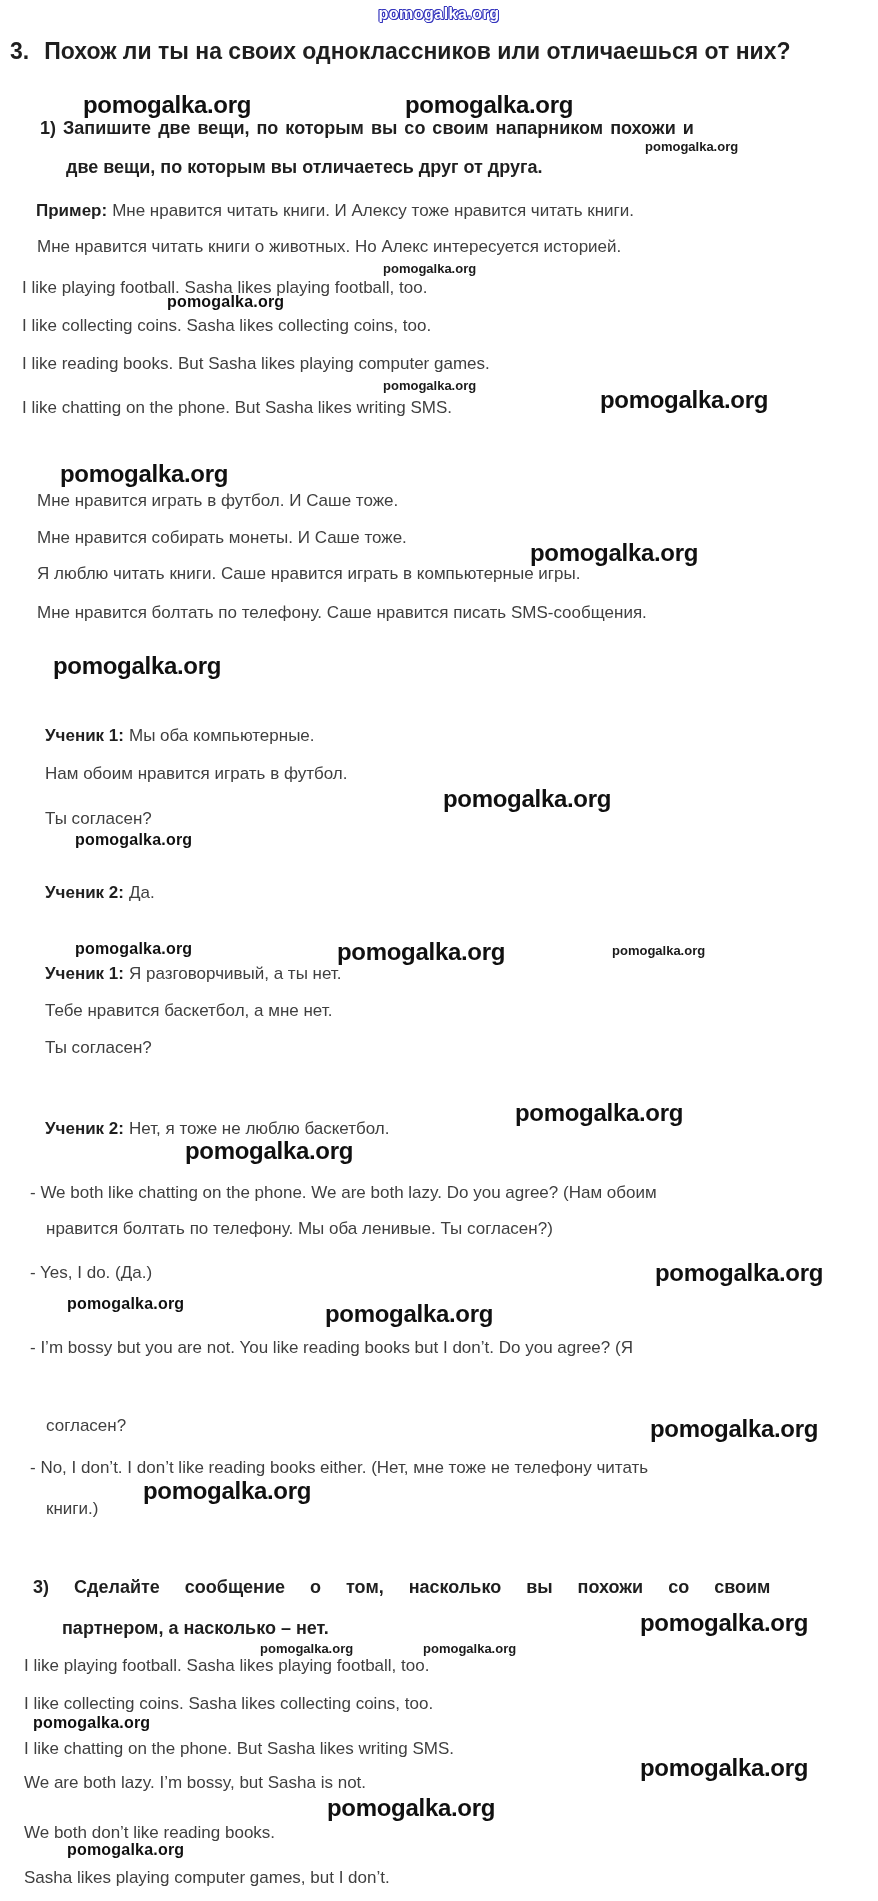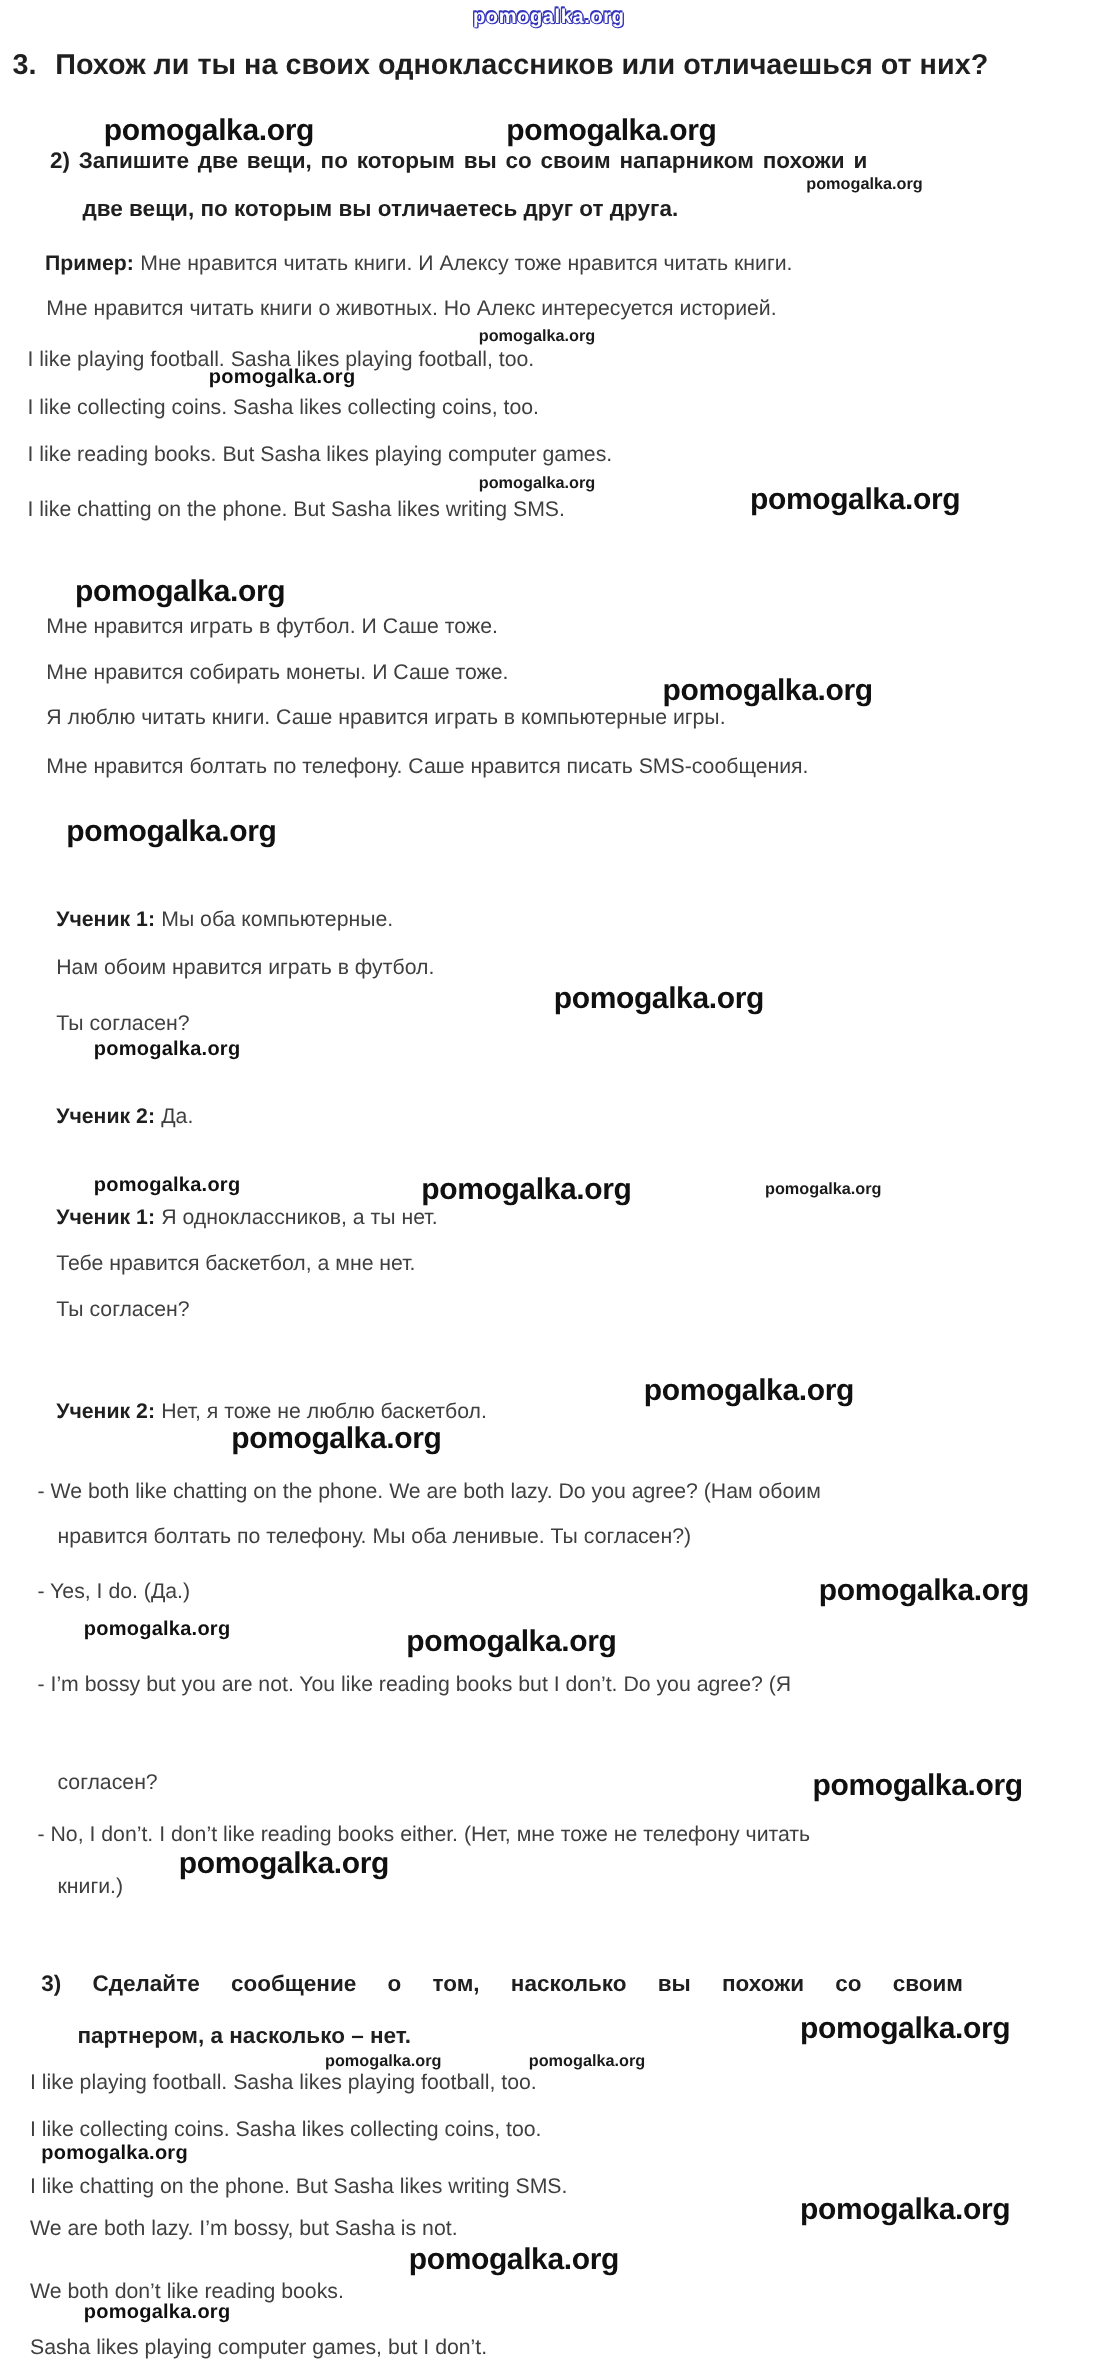--- a/index.html
+++ b/index.html
@@ -30,21 +30,21 @@
 
 <div class="page">
 
   <span class="wm wm-blue" style="top:6px">pomogalka.org</span>
 
   <div class="title" style="top:38px;left:10px"><span class="num">3.</span><span>Похож ли ты на своих одноклассников или отличаешься от них?</span></div>
 
   <span class="wm wm-lg" style="top:93px;left:83px">pomogalka.org</span>
   <span class="wm wm-lg" style="top:93px;left:405px">pomogalka.org</span>
 
-  <div class="h spread1" style="top:118px;left:40px">2) Запишите две вещи, по которым вы со своим напарником похожи и</div>
+  <div class="h spread1" style="top:118px;left:40px">1) Запишите две вещи, по которым вы со своим напарником похожи и</div>
   <span class="wm wm-sm" style="top:140px;left:645px">pomogalka.org</span>
   <div class="h" style="top:157px;left:66px">две вещи, по которым вы отличаетесь друг от друга.</div>
 
   <div class="line" style="top:200px;left:36px"><span class="speaker">Пример:</span><span>Мне нравится читать книги. И Алексу тоже нравится читать книги.</span></div>
   <div class="line" style="top:236px;left:37px">Мне нравится читать книги о животных. Но Алекс интересуется историей.</div>
 
   <span class="wm wm-sm" style="top:262px;left:383px">pomogalka.org</span>
   <div class="line" style="top:277px;left:22px">I like playing football. Sasha likes playing football, too.</div>
   <span class="wm wm-b" style="top:294px;left:167px">pomogalka.org</span>
   <div class="line" style="top:315px;left:22px">I like collecting coins. Sasha likes collecting coins, too.</div>
@@ -67,21 +67,21 @@
   <span class="wm wm-lg" style="top:787px;left:443px">pomogalka.org</span>
   <div class="line" style="top:808px;left:45px">Ты согласен?</div>
   <span class="wm wm-b" style="top:832px;left:75px">pomogalka.org</span>
 
   <div class="line" style="top:882px;left:45px"><span class="speaker">Ученик 2:</span><span>Да.</span></div>
 
   <span class="wm wm-b" style="top:941px;left:75px">pomogalka.org</span>
   <span class="wm wm-lg" style="top:940px;left:337px">pomogalka.org</span>
   <span class="wm wm-sm" style="top:944px;left:612px">pomogalka.org</span>
 
-  <div class="line" style="top:963px;left:45px"><span class="speaker">Ученик 1:</span><span>Я одноклассников, а ты нет.</span></div>
+  <div class="line" style="top:963px;left:45px"><span class="speaker">Ученик 1:</span><span>Я разговорчивый, а ты нет.</span></div>
   <div class="line" style="top:1000px;left:45px">Тебе нравится баскетбол, а мне нет.</div>
   <div class="line" style="top:1037px;left:45px">Ты согласен?</div>
 
   <span class="wm wm-lg" style="top:1101px;left:515px">pomogalka.org</span>
   <div class="line" style="top:1118px;left:45px"><span class="speaker">Ученик 2:</span><span>Нет, я тоже не люблю баскетбол.</span></div>
   <span class="wm wm-lg" style="top:1139px;left:185px">pomogalka.org</span>
 
   <div class="line" style="top:1182px;left:30px">- We both like chatting on the phone. We are both lazy. Do you agree? (Нам обоим</div>
   <div class="line" style="top:1218px;left:46px">нравится болтать по телефону. Мы оба ленивые. Ты согласен?)</div>
   <div class="line" style="top:1262px;left:30px">- Yes, I do. (Да.)</div>

